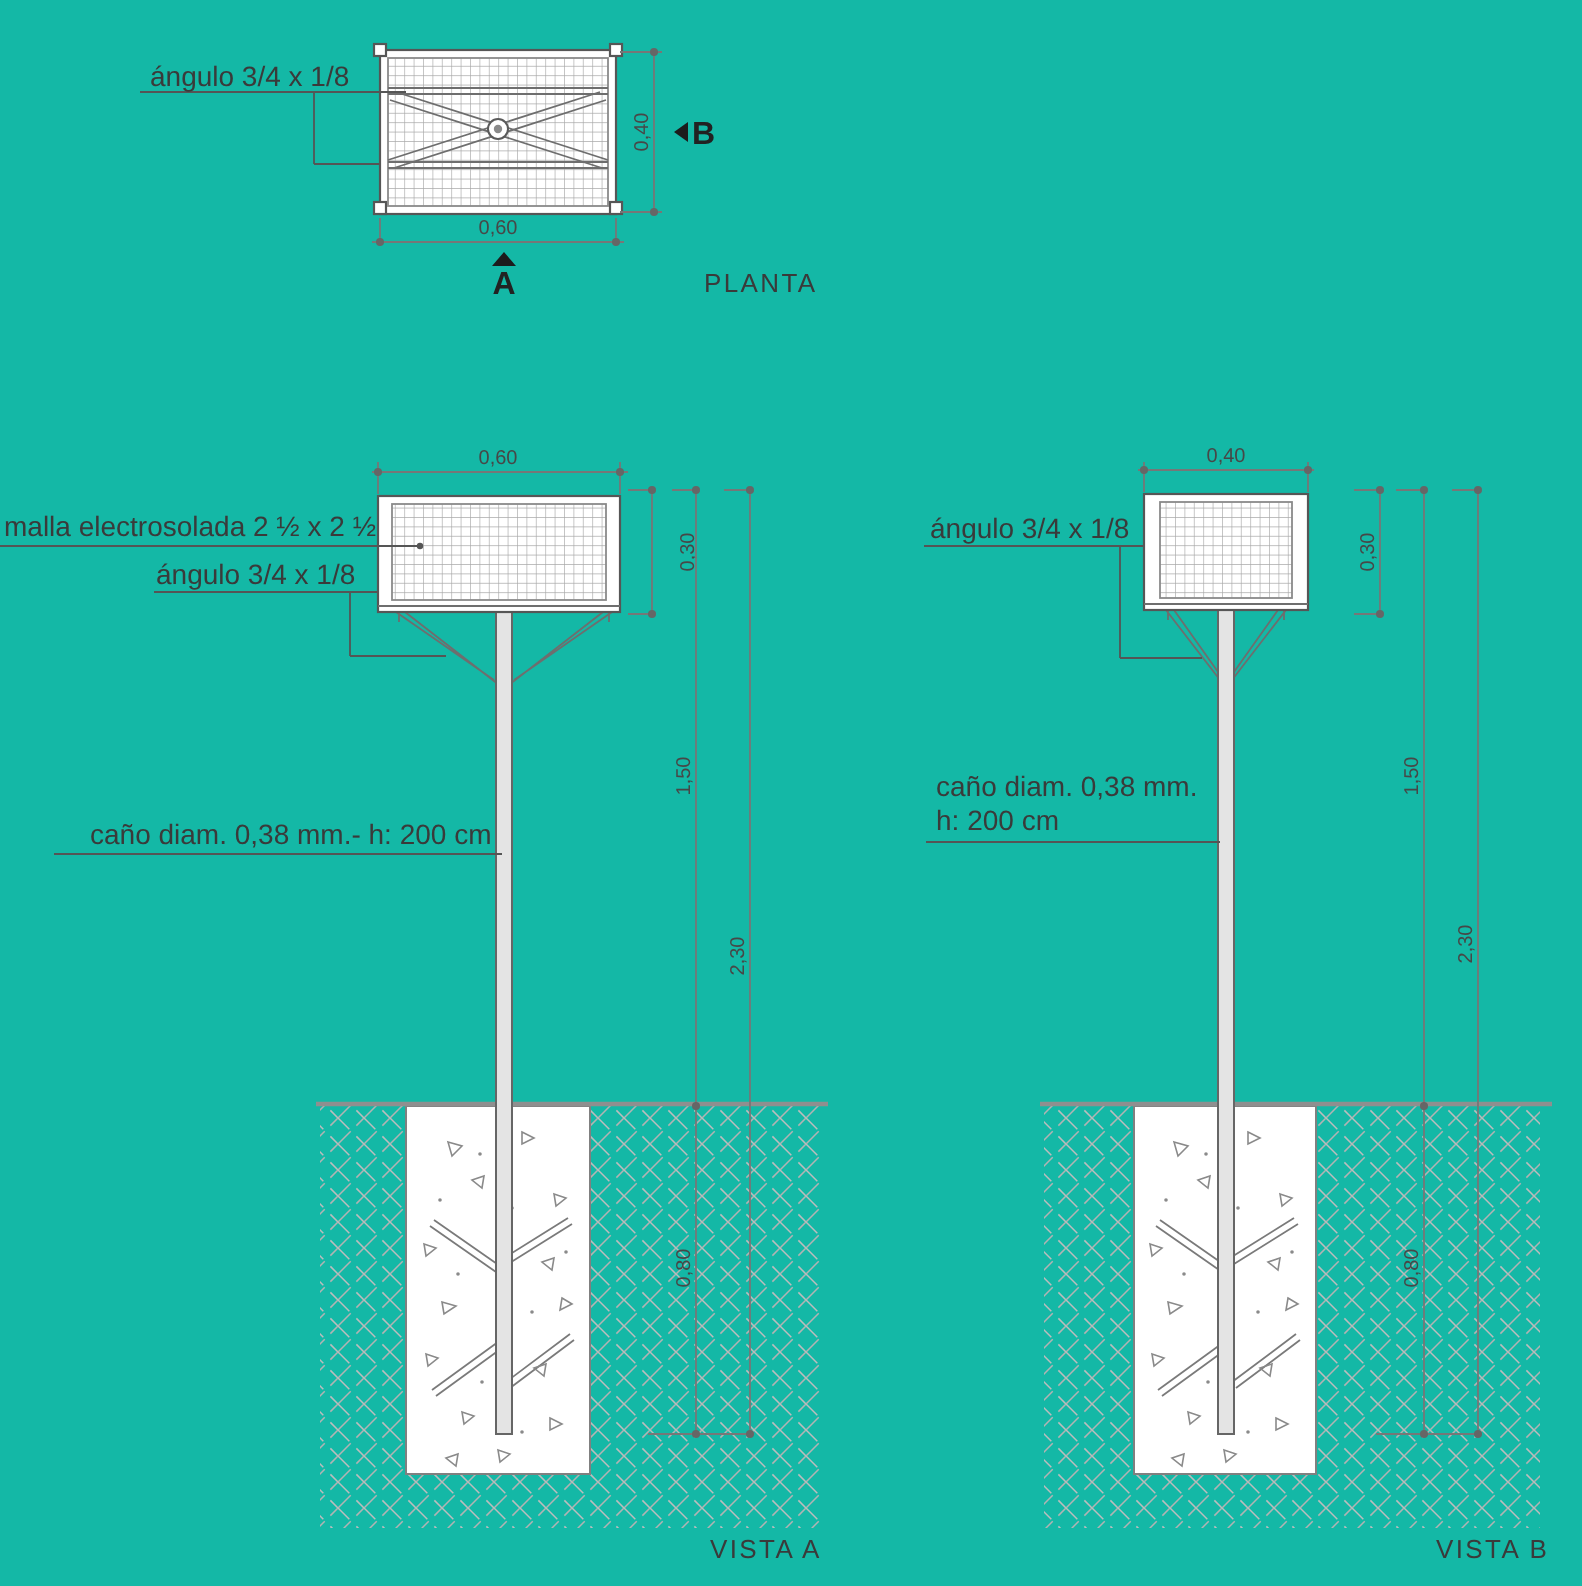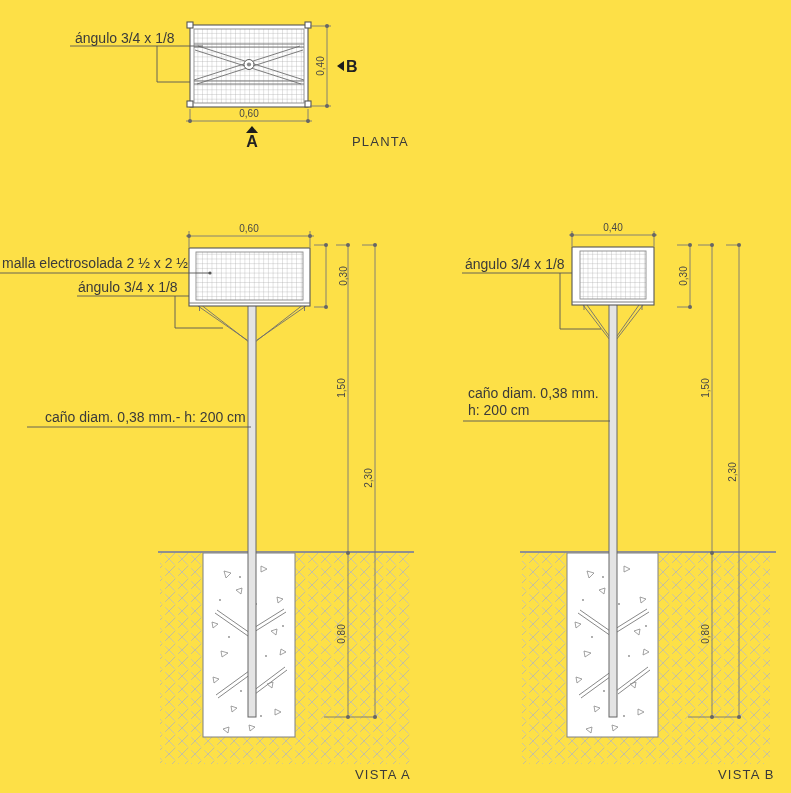--- a/index.html
+++ b/index.html
@@ -1,16 +1,16 @@
 <!DOCTYPE html>
 <html><head>
 <meta charset="utf-8">
 <style>
   html,body{margin:0;padding:0;background:#ffffff;}
-  .stage{width:791px;height:793px;position:relative;background:#fde047;overflow:hidden;}
+  .stage{width:791px;height:793px;position:relative;background:#14b8a6;overflow:hidden;}
   svg{display:block;font-family:"Liberation Sans", sans-serif;}
   .lbl{font-size:14px;fill:#3a3a3a;}
   .dim{font-size:10px;fill:#474747;}
   .title{font-size:13px;fill:#3a3a3a;letter-spacing:1.2px;}
   .marker{font-size:16px;fill:#222;font-weight:600;}
   .thin{stroke:#777;stroke-width:0.9;fill:none;}
   .leader{stroke:#555;stroke-width:0.9;fill:none;}
   .frame{stroke:#565656;stroke-width:1.1;fill:#ffffff;}
   .meshrect{stroke:#8a8a8a;stroke-width:0.9;}
   .bar{stroke:#6e6e6e;stroke-width:0.9;fill:none;}

